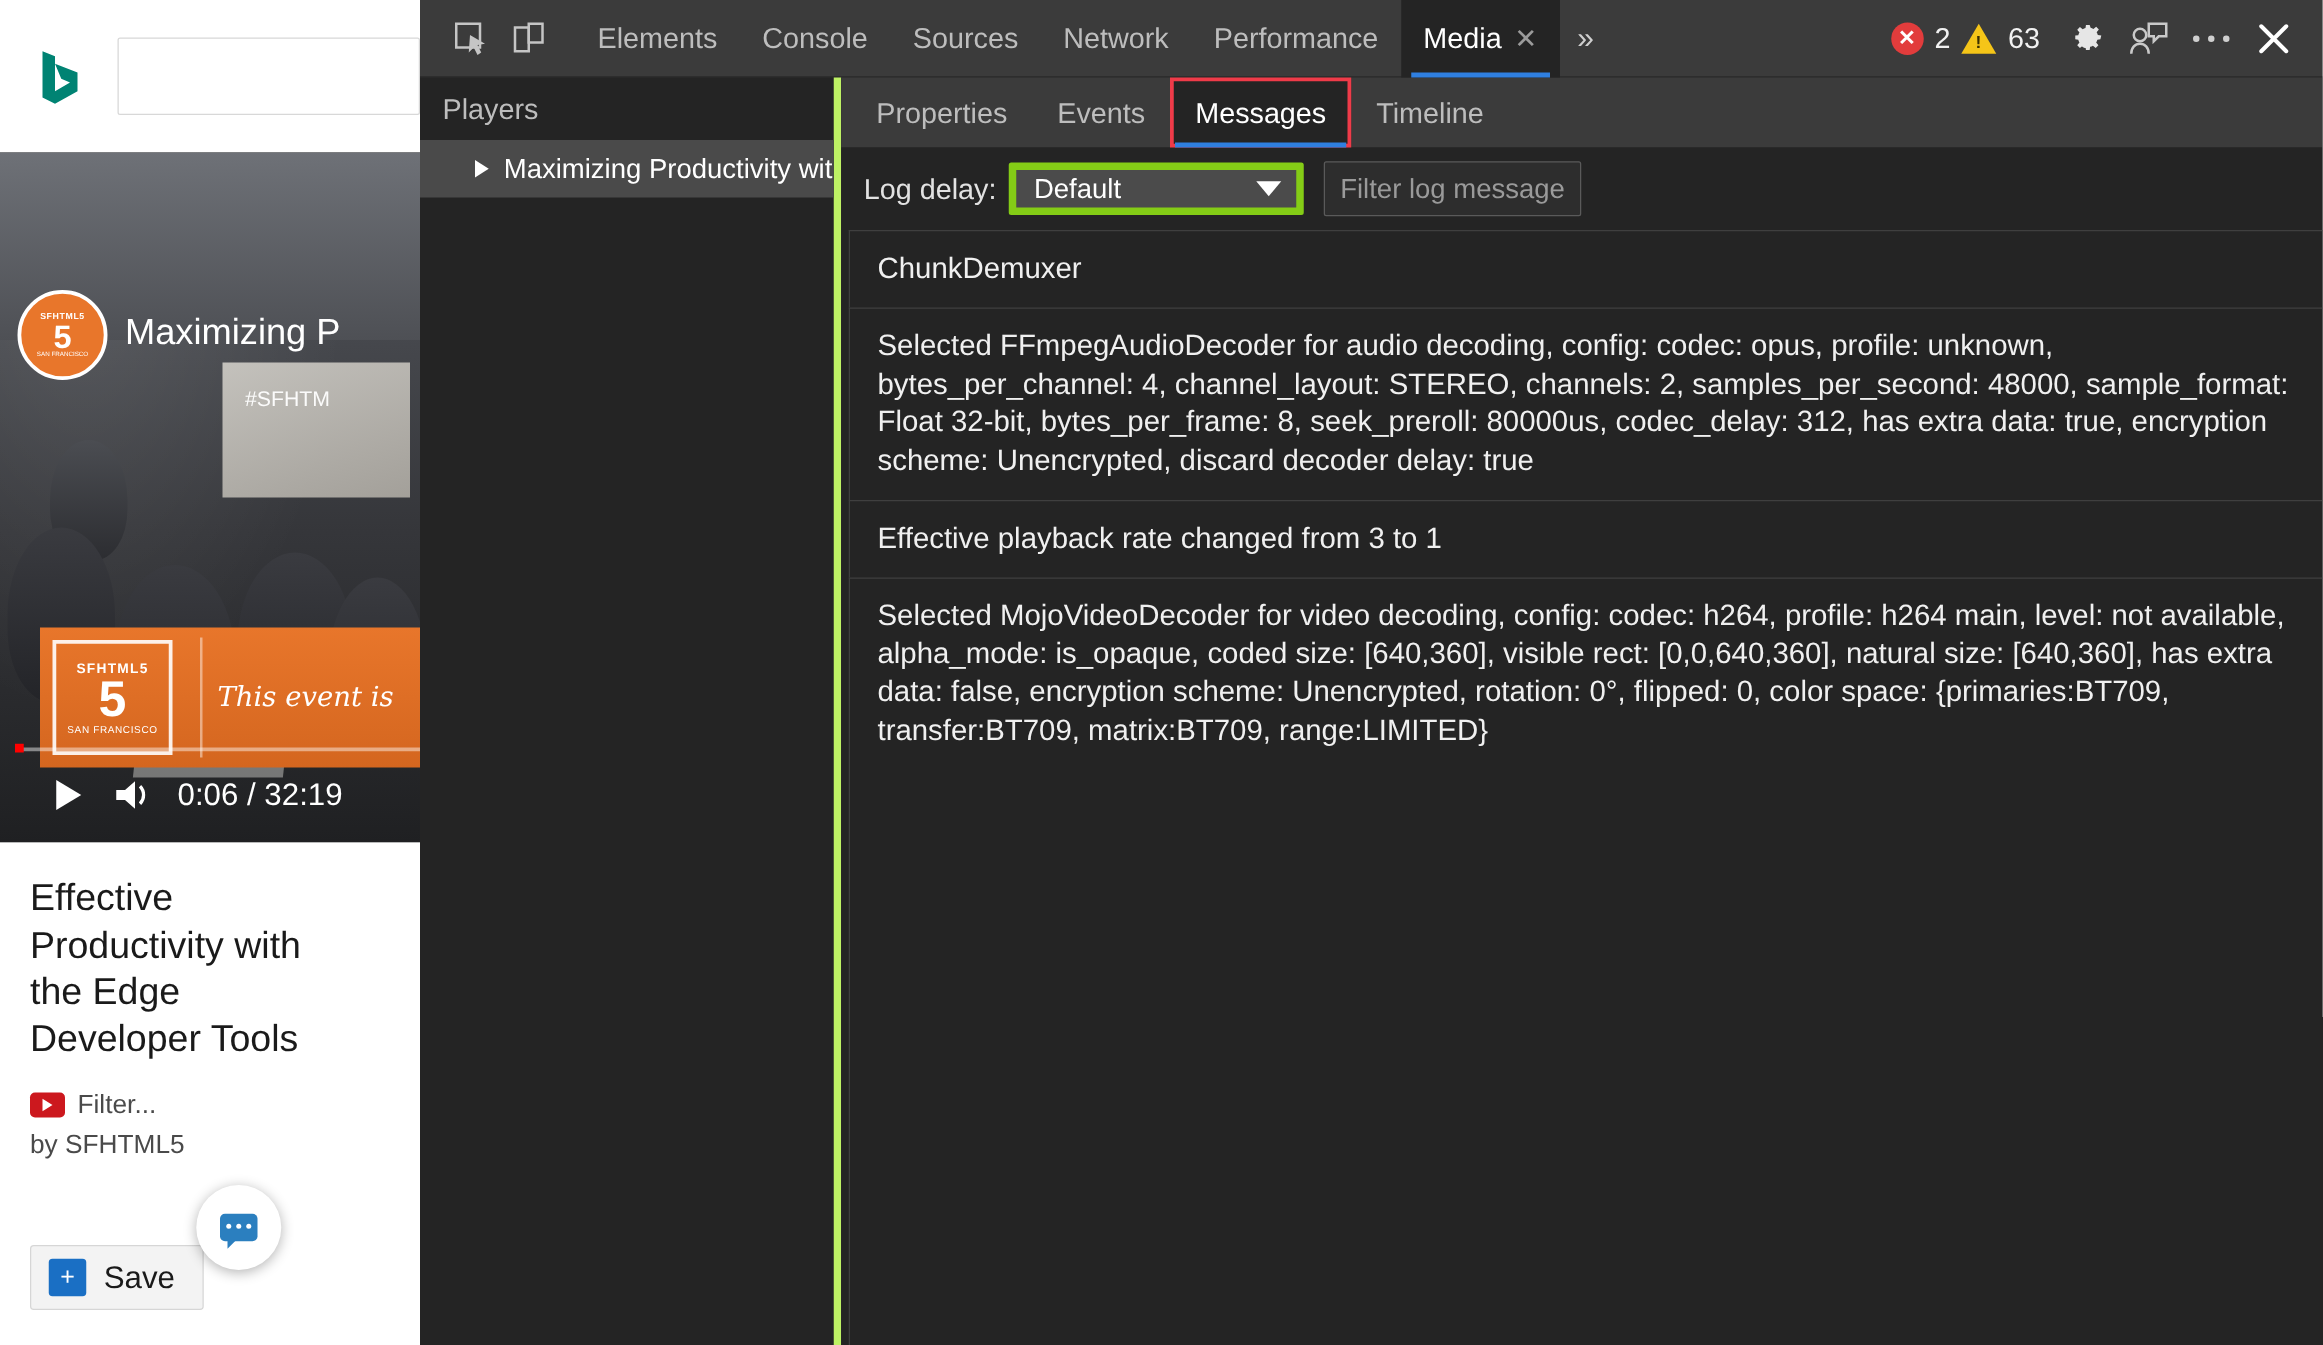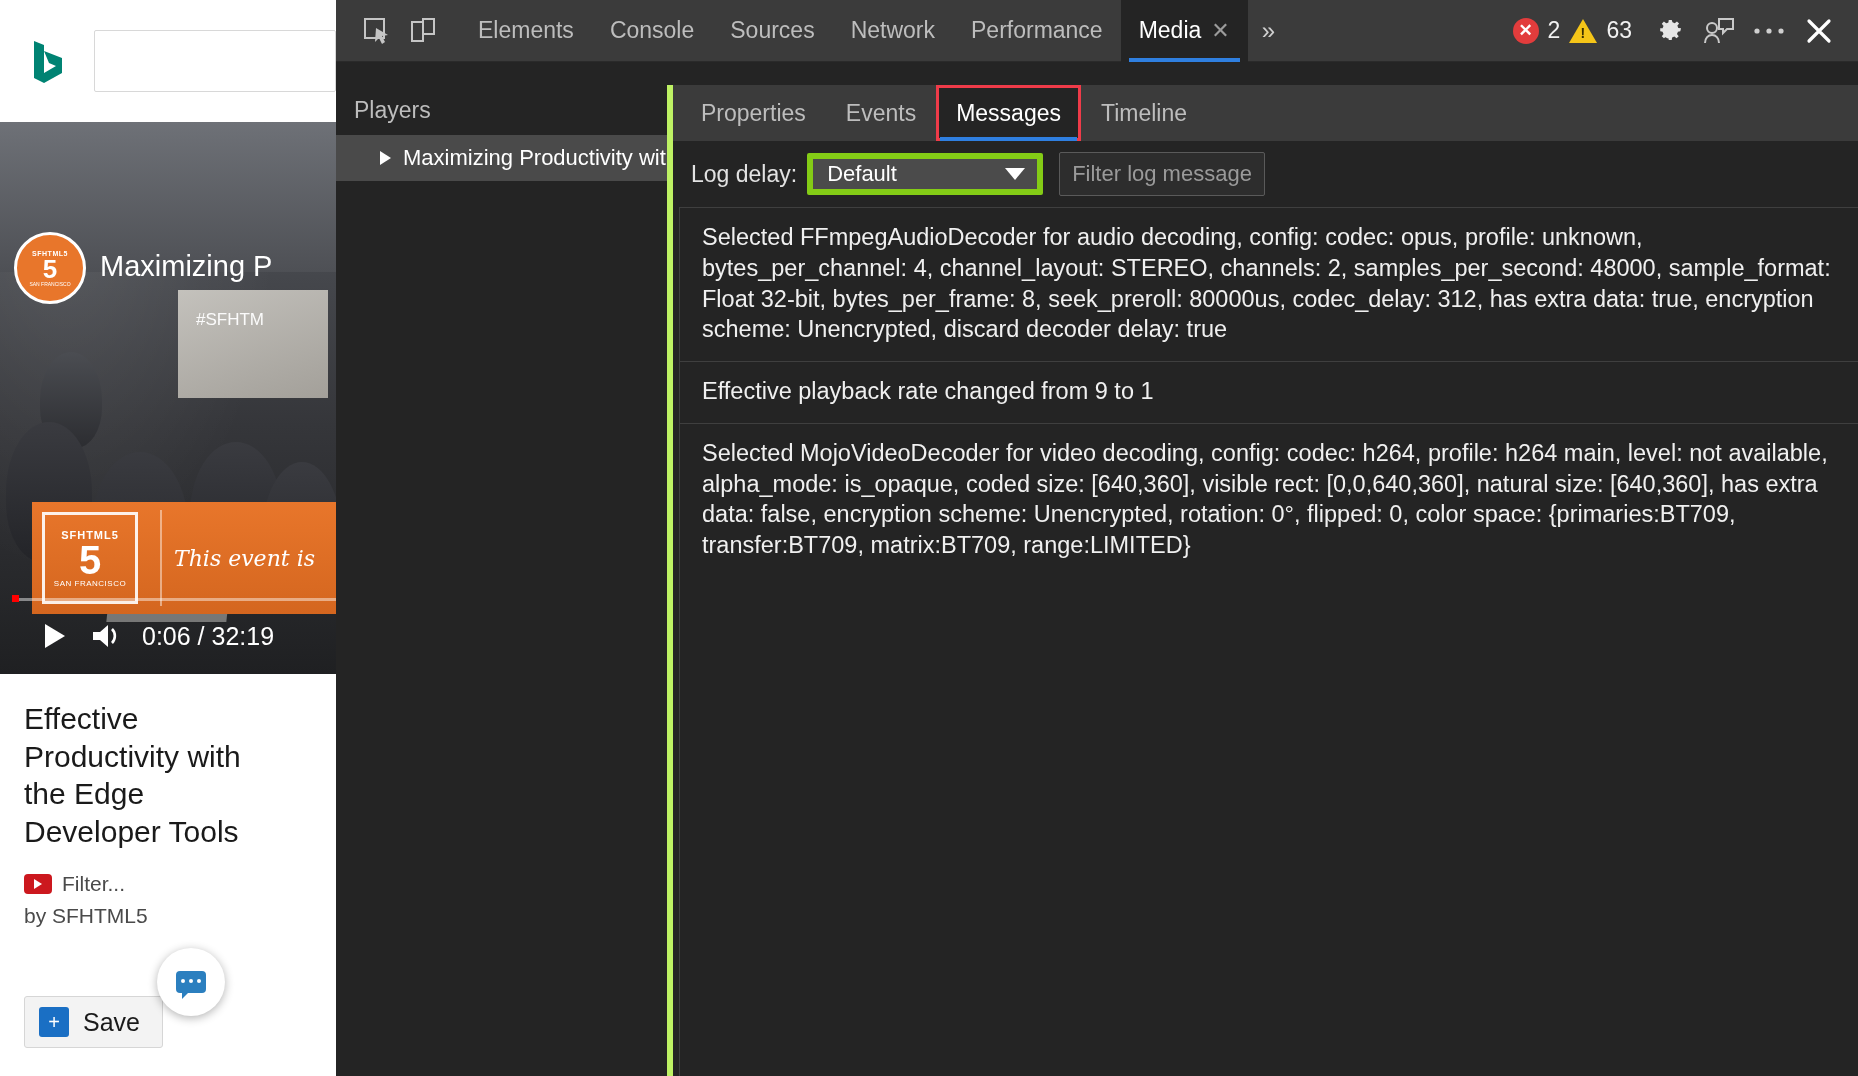--- a/index.html
+++ b/index.html
@@ -178,21 +178,21 @@
   }
   .fab-chat .dots { position:absolute; left:5px; top:8px; display:flex; gap:4px; }
   .fab-chat .dots i { width:4px; height:4px; background:#fff; border-radius:50%; display:block; }
 
   
   .devtools {
     position: absolute; left: 336px; top: 0;
     width: 1522px; height: 1076px;
     background: #242424;
     color: #d4d4d4;
-    display: flex; flex-direction: column; gap: 23px;
+    display: flex; flex-direction: column;
   }
   .dt-toolbar {
     height: 62px; flex: 0 0 62px;
     background: #3b3b3b;
     display: flex; align-items: center; padding: 0 14px 0 18px;
     border-bottom: 1px solid #2a2a2a;
   }
   .tool-ico {
     width: 46px; height: 46px; display:flex; align-items:center; justify-content:center;
     color: #c5c5c5; cursor: pointer; border-radius: 3px;
@@ -490,22 +490,23 @@
         <div class="filter-bar">
           <span class="loglevel-label">Log delay:</span>
           <div class="loglevel-select">
             <span>Default</span>
             <span class="caret-down"></span>
           </div>
           <input class="filter-input" type="text" placeholder="Filter log messages" style="">
         </div>
 
         <div class="msg-list">
+          <div class="msg-row">ChunkDemuxer</div>
           <div class="msg-row">Selected FFmpegAudioDecoder for audio decoding, config: codec: opus, profile: unknown, bytes_per_channel: 4, channel_layout: STEREO, channels: 2, samples_per_second: 48000, sample_format: Float 32-bit, bytes_per_frame: 8, seek_preroll: 80000us, codec_delay: 312, has extra data: true, encryption scheme: Unencrypted, discard decoder delay: true</div>
-          <div class="msg-row">Effective playback rate changed from 9 to 1</div>
+          <div class="msg-row">Effective playback rate changed from 3 to 1</div>
           <div class="msg-row">Selected MojoVideoDecoder for video decoding, config: codec: h264, profile: h264 main, level: not available, alpha_mode: is_opaque, coded size: [640,360], visible rect: [0,0,640,360], natural size: [640,360], has extra data: false, encryption scheme: Unencrypted, rotation: 0°, flipped: 0, color space: {primaries:BT709, transfer:BT709, matrix:BT709, range:LIMITED}</div>
           <div class="msg-filler"></div>
         </div>
 
       </div>
     </div>
   </div>
 </div>
 
 </body></html>

